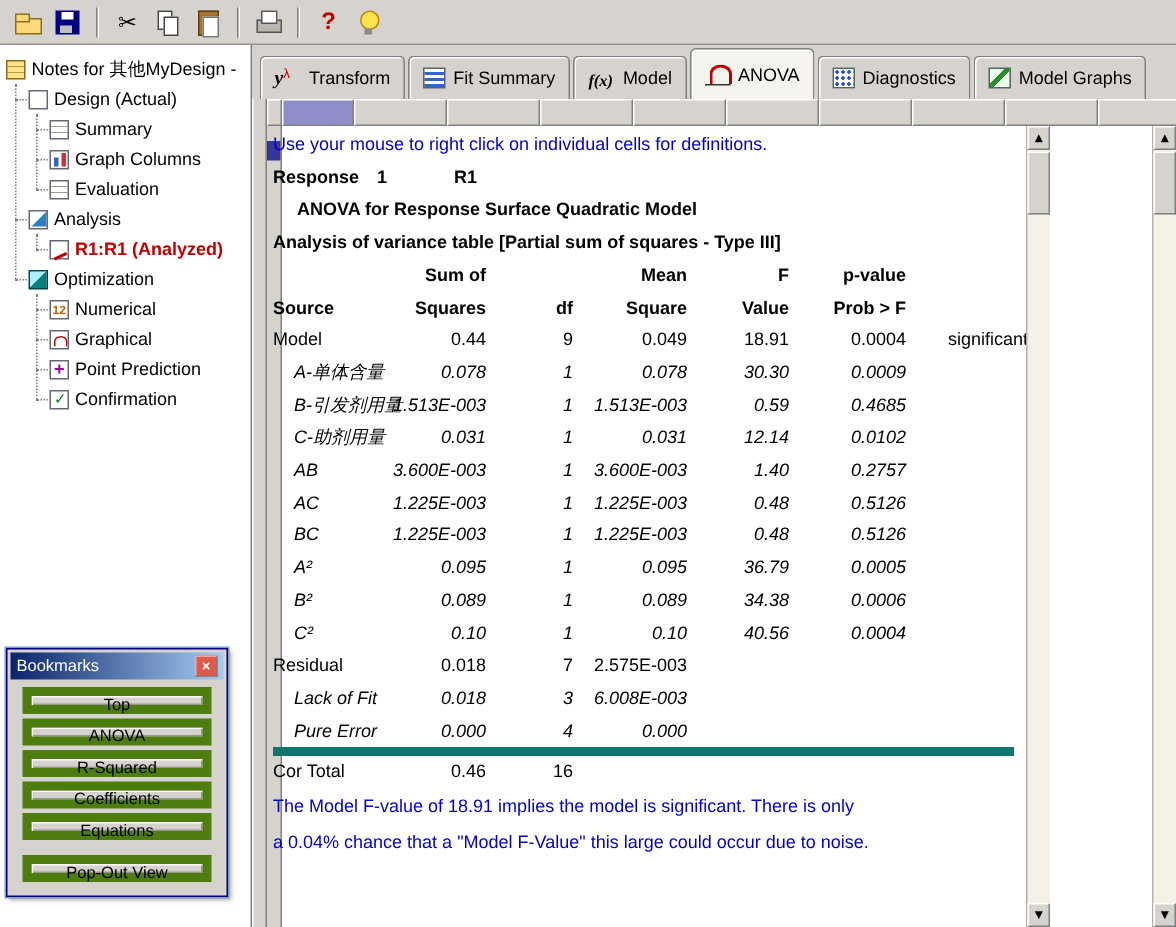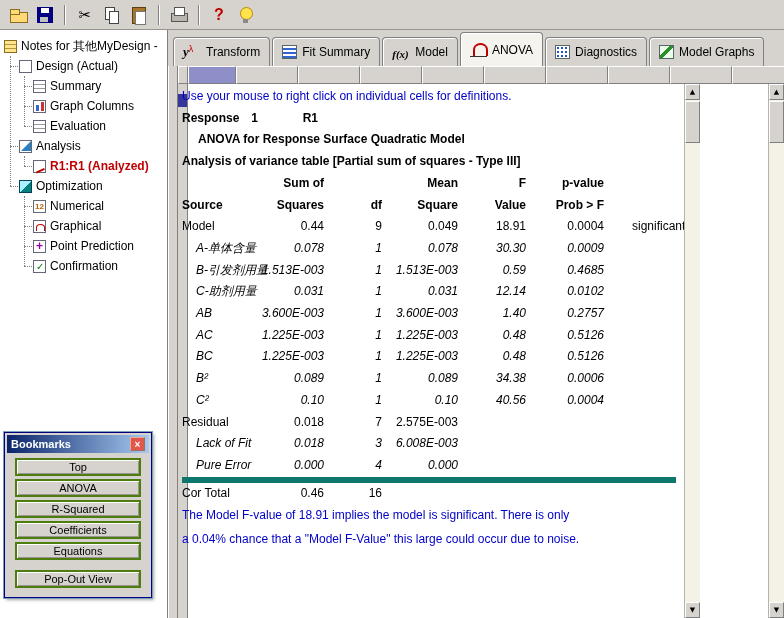--- a/index.html
+++ b/index.html
@@ -116,27 +116,27 @@
           border:1px solid; border-color:#fff #808080 #808080 #fff; font-size:7px;
           display:flex; align-items:center; justify-content:center; font-family:"DejaVu Sans",sans-serif; }
   .sbtn.up { top:0; } .sbtn.down { bottom:0; }
   .sbtn.up::before { content:"▲"; } .sbtn.down::before { content:"▼"; }
   .sthumb { position:absolute; left:0; top:17px; width:15px; height:42px; background:#d6d3ce;
             border:1px solid; border-color:#fff #808080 #808080 #fff; }
 
   
   .bookmarks { position:absolute; left:4px; top:432px; width:148px; background:#d6d3ce; z-index:9;
                border:1px solid #000080; outline:1px solid #7b9ebd; box-shadow:2px 2px 3px rgba(0,0,0,.35); padding:2px; }
-  .bk-title { height:18px; background:linear-gradient(90deg,#0a246a,#a6caf0); color:#fff; font-weight:bold;
+  .bk-title { height:18px; background:linear-gradient(90deg,#0a246a,#a6caf0); color:#fff; font-weight:normal;
               font-size:11px; display:flex; align-items:center; padding:0 4px; }
   .bk-close { margin-left:auto; width:15px; height:14px; background:#e0584a; color:#fff; font-size:10px; font-weight:bold;
               border:1px outset #f2a79d; display:flex; align-items:center; justify-content:center; cursor:default; }
   .bk-close::before { content:"×"; }
   .bk-body { padding:5px 8px 7px; display:flex; flex-direction:column; gap:3px; }
-  .bk-btn { height:18px; background:#d6d3ce; border:2px solid #4d7c0f; font-size:11px;
+  .bk-btn { height:18px; background:#d6d3ce; border:6px solid #4d7c0f; font-size:11px;
             font-family:"Liberation Sans",sans-serif; box-shadow:inset 1px 1px 0 #fff, inset -1px -1px 0 #9a968f; }
   .bk-btn:last-child { margin-top:7px; }
 </style>
 </head>
 <body>
 
 <div class="toolbar">
     <span class="tbtn open-icon"></span>
     <span class="tbtn save-icon"></span>
     <span class="tsep"></span>
@@ -361,20 +361,29 @@
           <tr class="em ind">
             <td>BC</td>
             <td class="num">1.225E-003</td>
             <td class="num">1</td>
             <td class="num">1.225E-003</td>
             <td class="num">0.48</td>
             <td class="num">0.5126</td>
             <td class="note"></td>
           </tr>
           <tr class="em ind">
+            <td>A²</td>
+            <td class="num">0.095</td>
+            <td class="num">1</td>
+            <td class="num">0.095</td>
+            <td class="num">36.79</td>
+            <td class="num">0.0005</td>
+            <td class="note"></td>
+          </tr>
+          <tr class="em ind">
             <td>B²</td>
             <td class="num">0.089</td>
             <td class="num">1</td>
             <td class="num">0.089</td>
             <td class="num">34.38</td>
             <td class="num">0.0006</td>
             <td class="note"></td>
           </tr>
           <tr class="em ind">
             <td>C²</td>

